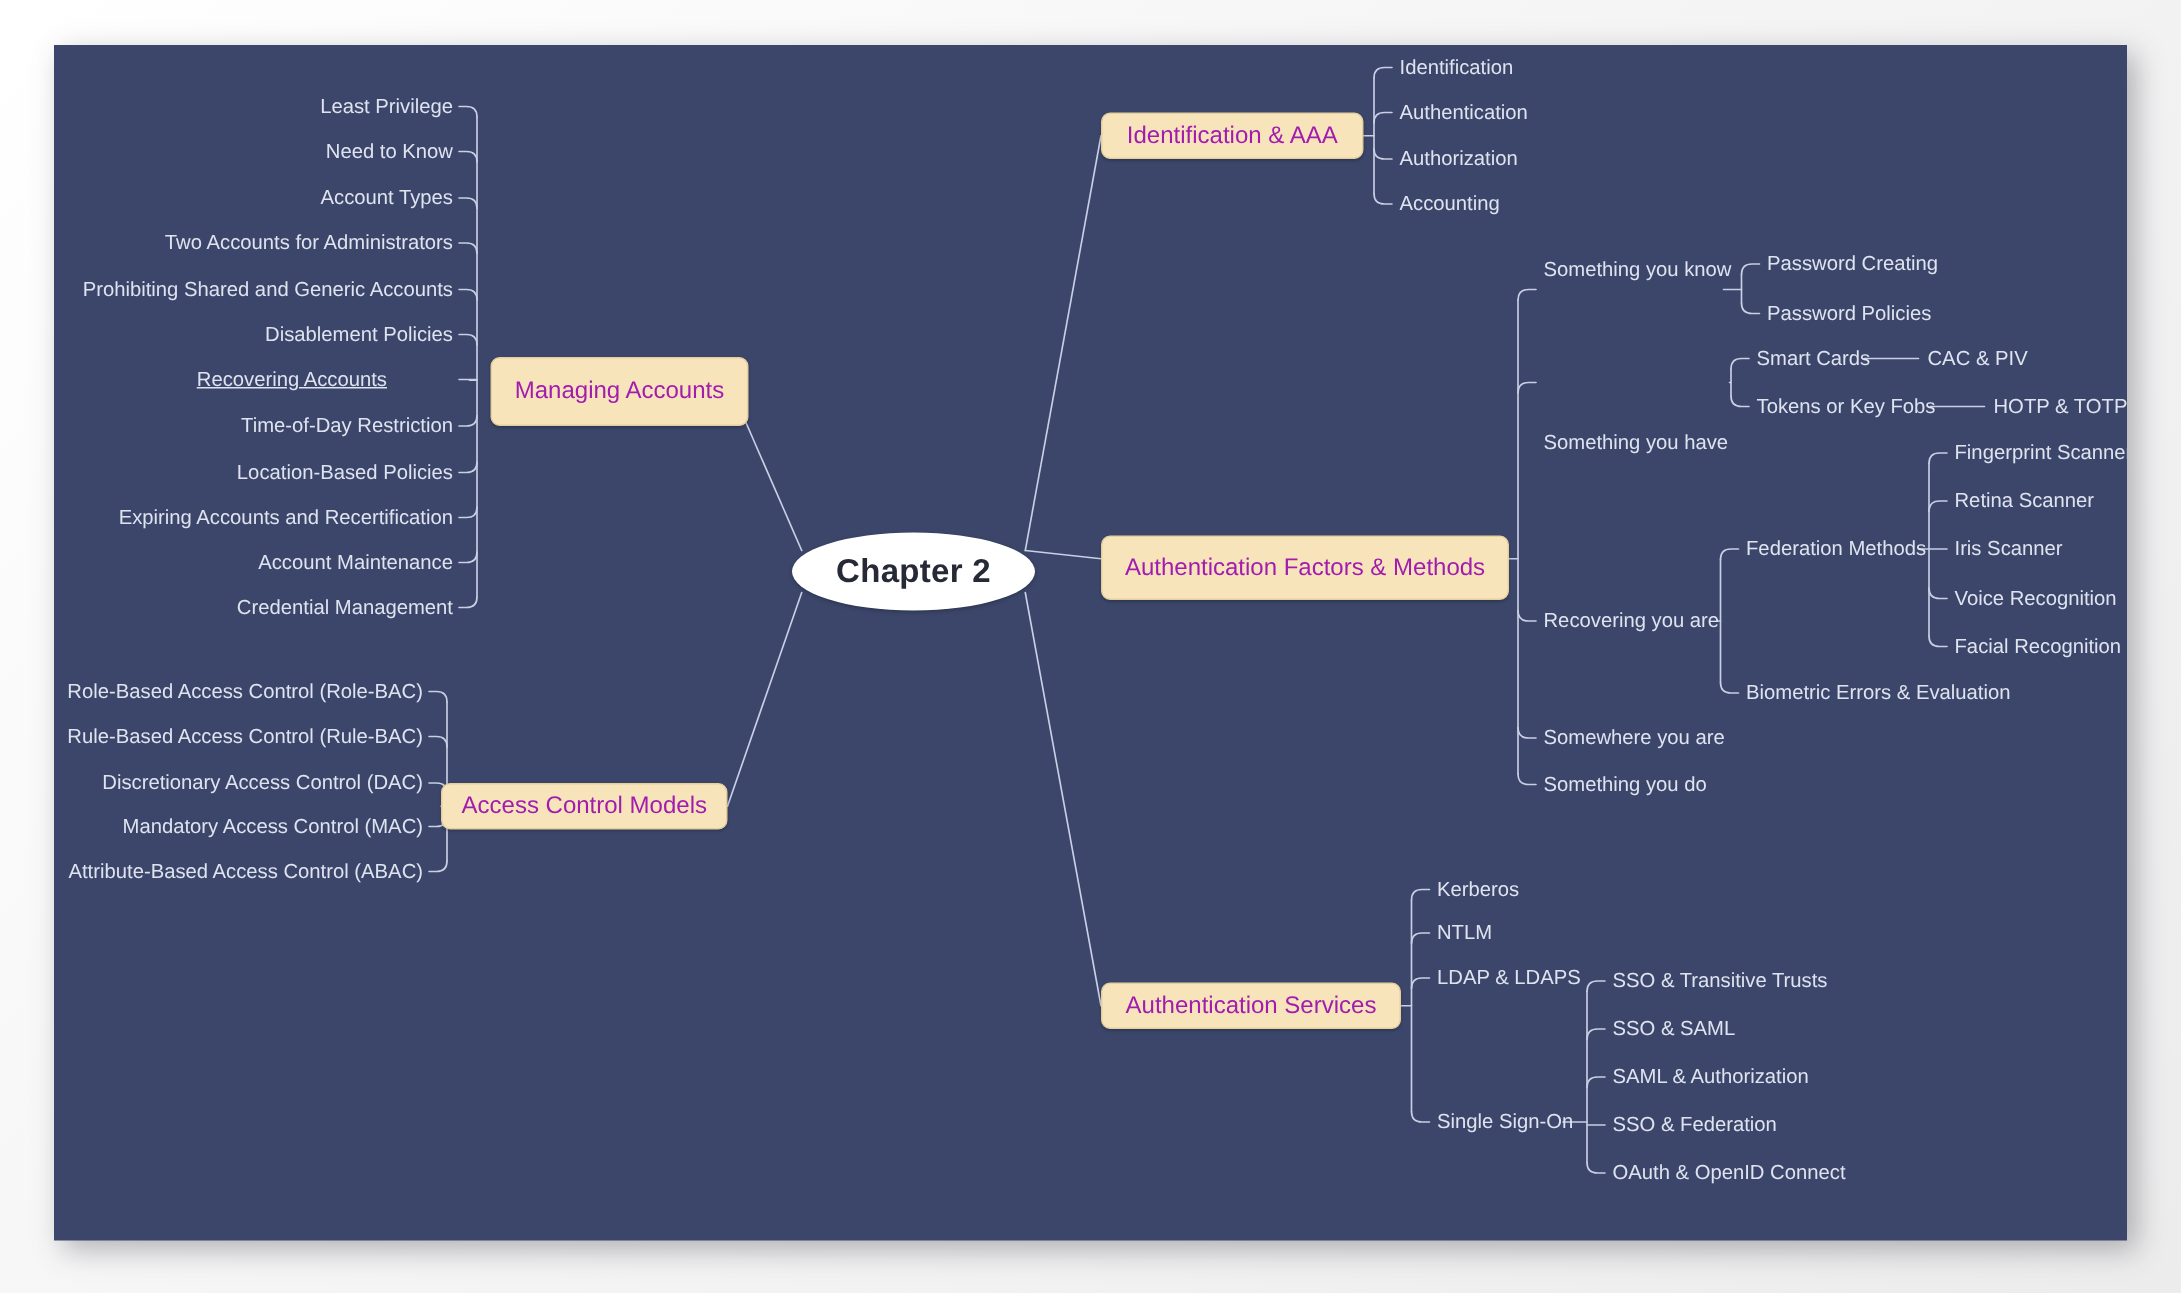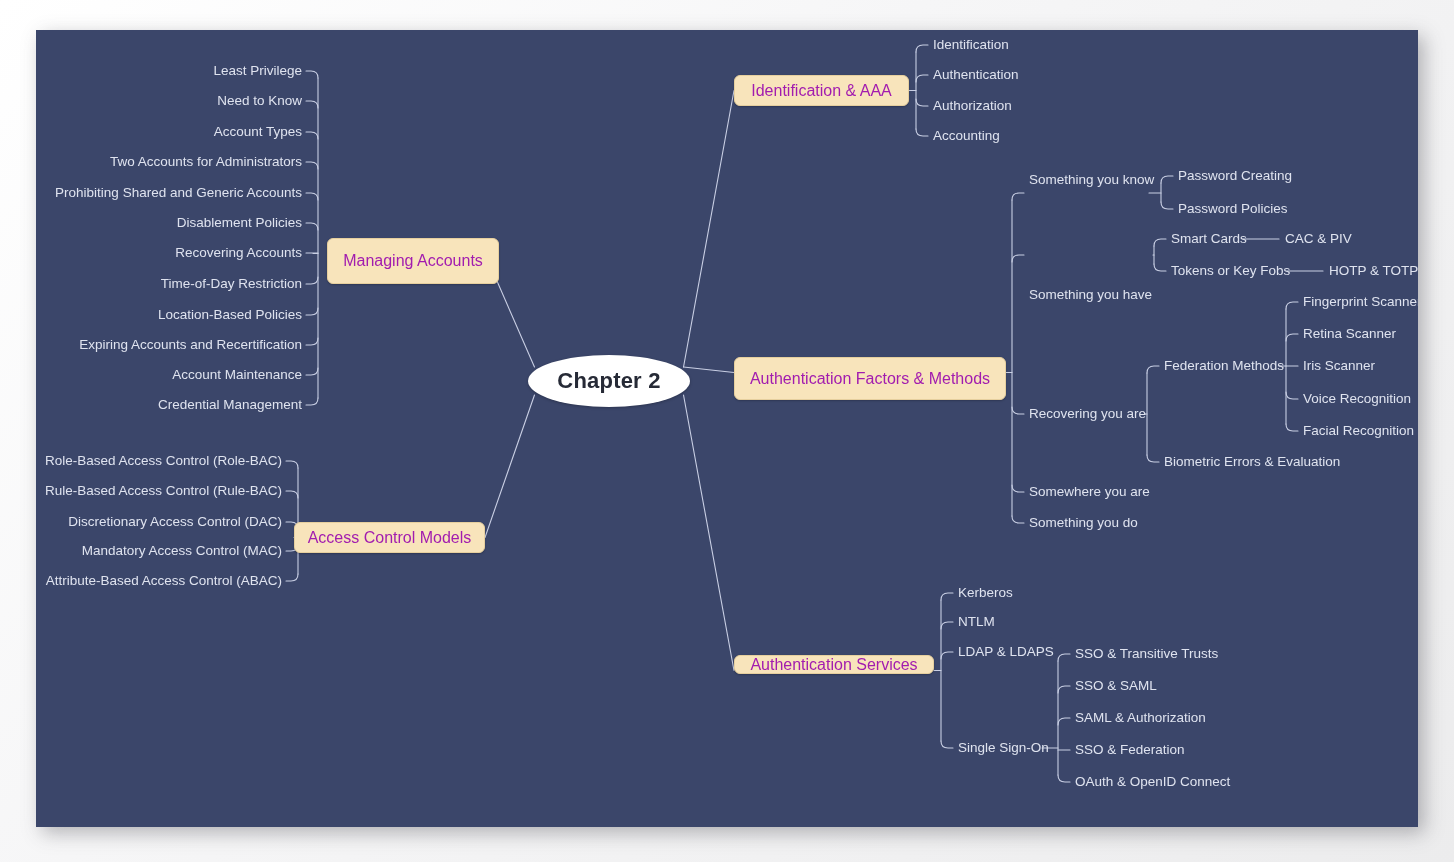--- a/index.html
+++ b/index.html
@@ -158,28 +158,28 @@
         <path d="M 1022 695 Q 1022 688 1029 688 L 1034 688" fill="none" stroke="#c9cfe4" stroke-width="1.1" stroke-linecap="round" stroke-linejoin="round"></path>
         <path d="M 1022 720 L 1034 720" fill="none" stroke="#c9cfe4" stroke-width="1.1" stroke-linecap="round" stroke-linejoin="round"></path>
         <path d="M 1022 745 Q 1022 752 1029 752 L 1034 752" fill="none" stroke="#c9cfe4" stroke-width="1.1" stroke-linecap="round" stroke-linejoin="round"></path>
       </svg>
     <div id="nodes-layer">
         <div class="node root-node" style="left: 492px; top: 325px; width: 162px; height: 52px;">Chapter 2</div>
         <div class="node branch-node" style="left: 291px; top: 208px; width: 172px; height: 46px;">Managing Accounts</div>
         <div class="node branch-node" style="left: 258px; top: 492px; width: 191px; height: 31px;">Access Control Models</div>
         <div class="node branch-node" style="left: 698px; top: 45px; width: 175px; height: 31px;">Identification &amp; AAA</div>
         <div class="node branch-node" style="left: 698px; top: 327px; width: 272px; height: 43px;">Authentication Factors &amp; Methods</div>
-        <div class="node branch-node" style="left: 698px; top: 625px; width: 200px; height: 19px;">Authentication Services</div>
+        <div class="node branch-node" style="left: 698px; top: 625px; width: 200px; height: 31px;">Authentication Services</div>
         <div class="leaf left" style="top: 33px; right: 1116px; position: absolute;">Least Privilege</div>
         <div class="leaf left" style="top: 63px; right: 1116px; position: absolute;">Need to Know</div>
         <div class="leaf left" style="top: 94px; right: 1116px; position: absolute;">Account Types</div>
         <div class="leaf left" style="top: 124px; right: 1116px; position: absolute;">Two Accounts for Administrators</div>
         <div class="leaf left" style="top: 155px; right: 1116px; position: absolute;">Prohibiting Shared and Generic Accounts</div>
         <div class="leaf left" style="top: 185px; right: 1116px; position: absolute;">Disablement Policies</div>
-        <div class="leaf left" style="top: 215px; right: 1116px; position: absolute;">Recovering Accounts</div>
+        <div class="leaf left" style="top: 215px; right: 1160px; position: absolute; text-decoration: underline;">Recovering Accounts</div>
         <div class="leaf left" style="top: 246px; right: 1116px; position: absolute;">Time-of-Day Restriction</div>
         <div class="leaf left" style="top: 277px; right: 1116px; position: absolute;">Location-Based Policies</div>
         <div class="leaf left" style="top: 307px; right: 1116px; position: absolute;">Expiring Accounts and Recertification</div>
         <div class="leaf left" style="top: 337px; right: 1116px; position: absolute;">Account Maintenance</div>
         <div class="leaf left" style="top: 367px; right: 1116px; position: absolute;">Credential Management</div>
         <div class="leaf left" style="top: 423px; right: 1136px; position: absolute;">Role-Based Access Control (Role-BAC)</div>
         <div class="leaf left" style="top: 453px; right: 1136px; position: absolute;">Rule-Based Access Control (Rule-BAC)</div>
         <div class="leaf left" style="top: 484px; right: 1136px; position: absolute;">Discretionary Access Control (DAC)</div>
         <div class="leaf left" style="top: 513px; right: 1136px; position: absolute;">Mandatory Access Control (MAC)</div>
         <div class="leaf left" style="top: 543px; right: 1136px; position: absolute;">Attribute-Based Access Control (ABAC)</div>

